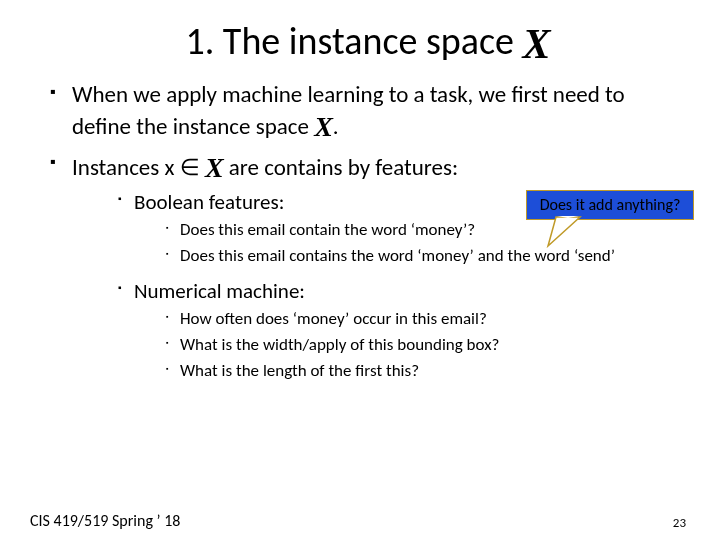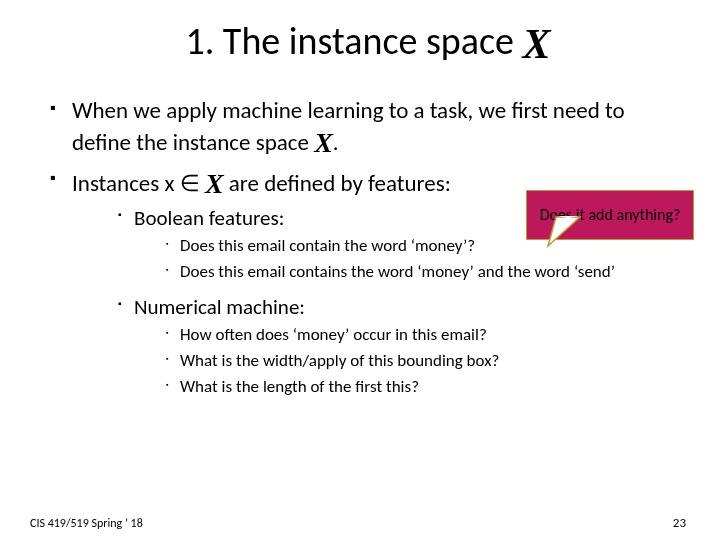--- a/index.html
+++ b/index.html
@@ -17,21 +17,21 @@
     width: 720px;
     height: 540px;
     position: relative;
     box-sizing: border-box;
   }
   .title {
     text-align: center;
     font-size: 38px;
     font-weight: 400;
     margin-top: 18px;
-    margin-bottom: 28px;
+    margin-bottom: 12px;
     padding-left: 16px;
   }
   .scriptX {
     font-family: "Brush Script MT", "Lucida Handwriting", cursive;
     font-style: italic;
     font-weight: 700;
   }
   .xlg { font-size: 42px; vertical-align: -4px; }
   .xmd { font-size: 28px; vertical-align: -2px; }
   .content {
@@ -97,37 +97,37 @@
     color: #000;
   }
   .callout {
     position: absolute;
     right: 26px;
     top: 172px;
     width: 168px;
   }
   .callout-box {
     border: 1.5px solid #c09a28;
-    background: #be185d;
-    padding: 15px 8px;
+    background: #1d4ed8;
+    padding: 5px 8px;
     font-size: 16px;
     text-align: center;
     line-height: 1.15;
   }
   .callout svg {
     position: absolute;
     left: 24px;
     top: 24px;
     overflow: visible;
   }
   .footer-left {
     position: absolute;
     left: 30px;
     bottom: 28px;
-    font-size: 12px;
+    font-size: 16px;
   }
   .footer-right {
     position: absolute;
     right: 34px;
     bottom: 28px;
     font-size: 13px;
   }
   .elem { font-family: "Cambria Math", serif; }
 </style>
 </head>
@@ -138,21 +138,21 @@
   <div class="title">
     <span>1. The instance space </span><span class="scriptX xlg">X</span>
   </div>
 
   <div class="content">
     <ul class="lvl1">
       <li>
         <span>When we apply machine learning to a task, we first need to define the instance space </span><span class="scriptX xmd">X</span><span>.</span>
       </li>
       <li>
-        <span>Instances x </span><span class="elem">∈</span><span> </span><span class="scriptX xmd">X</span><span> are defined by features:</span>
+        <span>Instances x </span><span class="elem">∈</span><span> </span><span class="scriptX xmd">X</span><span> are contains by features:</span>
 
         <ul class="lvl2">
           <li>
             <span>Boolean features:</span>
             <ul class="lvl3">
               <li>Does this email contain the word ‘money’?</li>
               <li>Does this email contains the word ‘money’ and the word ‘send’</li>
             </ul>
           </li>
           <li>

